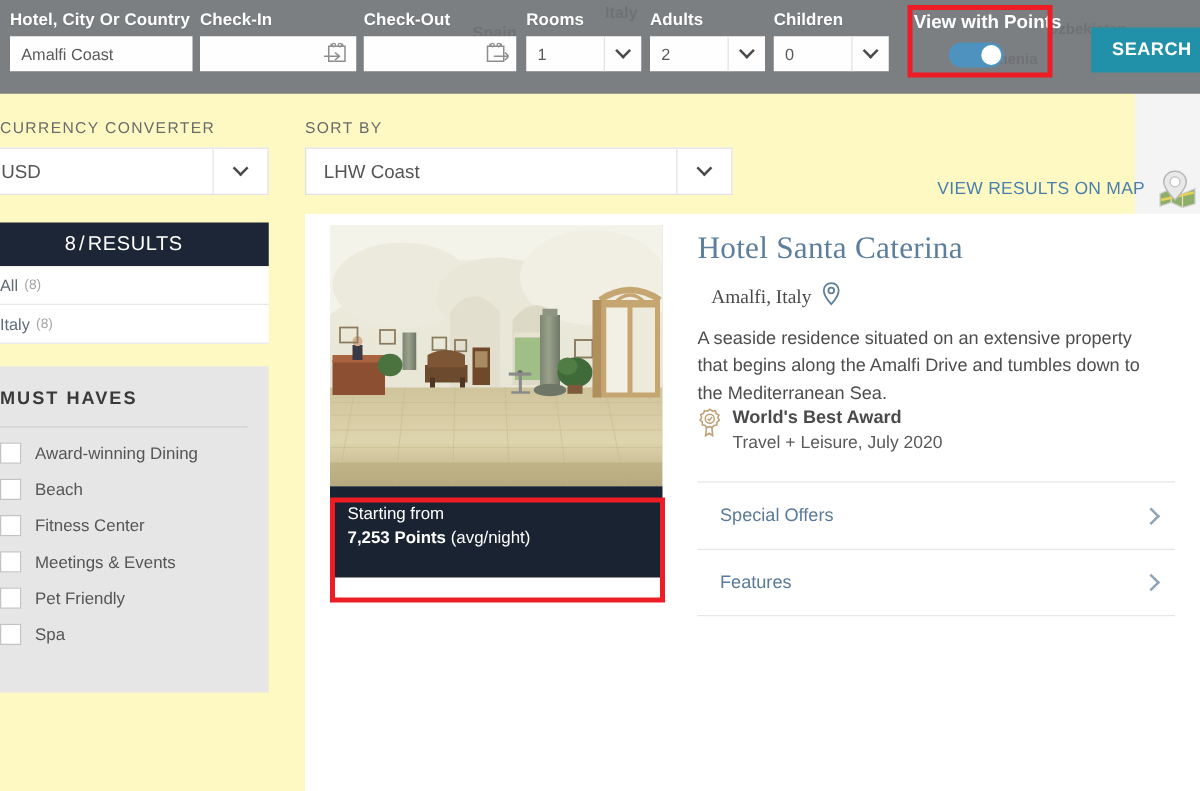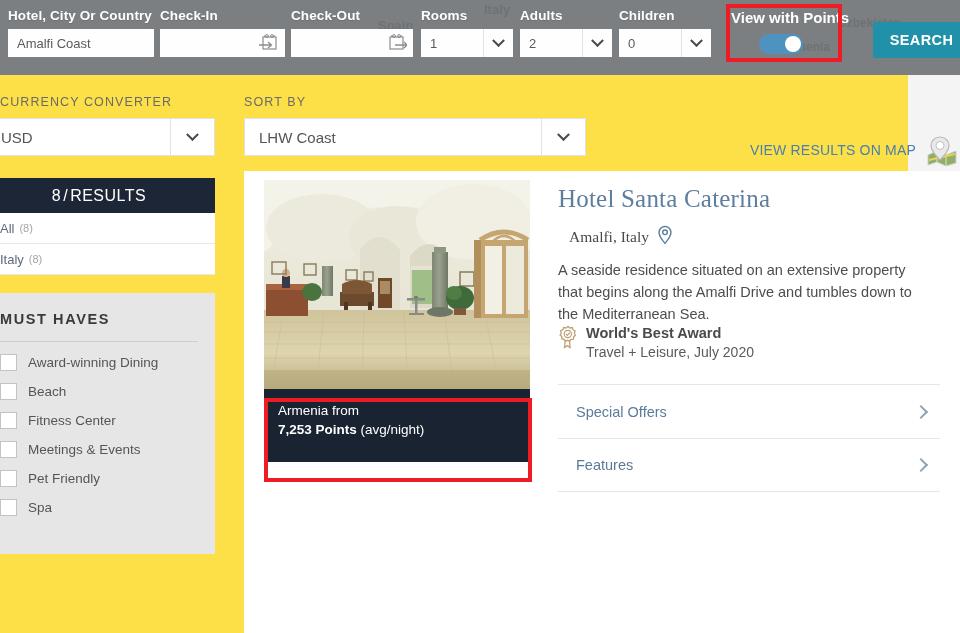--- a/index.html
+++ b/index.html
@@ -3,21 +3,21 @@
 <meta charset="utf-8">
 <title>LHW Search Results</title>
 <style>
   * { box-sizing: border-box; margin: 0; padding: 0; }
   html, body {
     width: 960px; height: 633px;
     font-family: "Liberation Sans", sans-serif;
     background: #f4f4f4;
     overflow: hidden;
   }
-  .page { position: relative; width: 908px; height: 633px; background: #fde047; }
+  .page { position: relative; width: 908px; height: 633px; background: #fef9c3; }
 
   
   .search-header {
     position: absolute; top: 0; left: 0;
     width: 960px; height: 75px;
     background: #7b7f82;
     overflow: hidden;
   }
   .map-bg { position: absolute; inset: 0; pointer-events: none; }
   .map-label {
@@ -516,21 +516,21 @@
           <rect x="242" y="66" width="18" height="68" fill="#eceadb"></rect>
           <path d="M216 60 Q240 44 264 60" fill="none" stroke="#c5a670" stroke-width="5"></path>
           <path d="M228 62 Q240 50 252 62" fill="none" stroke="#c5a670" stroke-width="2.5"></path>
           <rect x="210" y="60" width="7" height="78" fill="#b08f5c"></rect>
           <rect x="0" y="190" width="266" height="19" fill="#b5a87c" opacity=".55"></rect>
         </svg>
       </div>
 
       <div class="price-box">
         <div class="price-inner">
-          <div class="price-line">Armenia from</div>
+          <div class="price-line">Starting from</div>
           <div class="price-line">
             <b>7,253 Points</b><span> (avg/night)</span>
           </div>
         </div>
       </div>
 
       <div class="detail">
         <div class="hotel-name">Hotel Santa Caterina</div>
         <div class="hotel-loc">
           <span>Amalfi, Italy</span>

